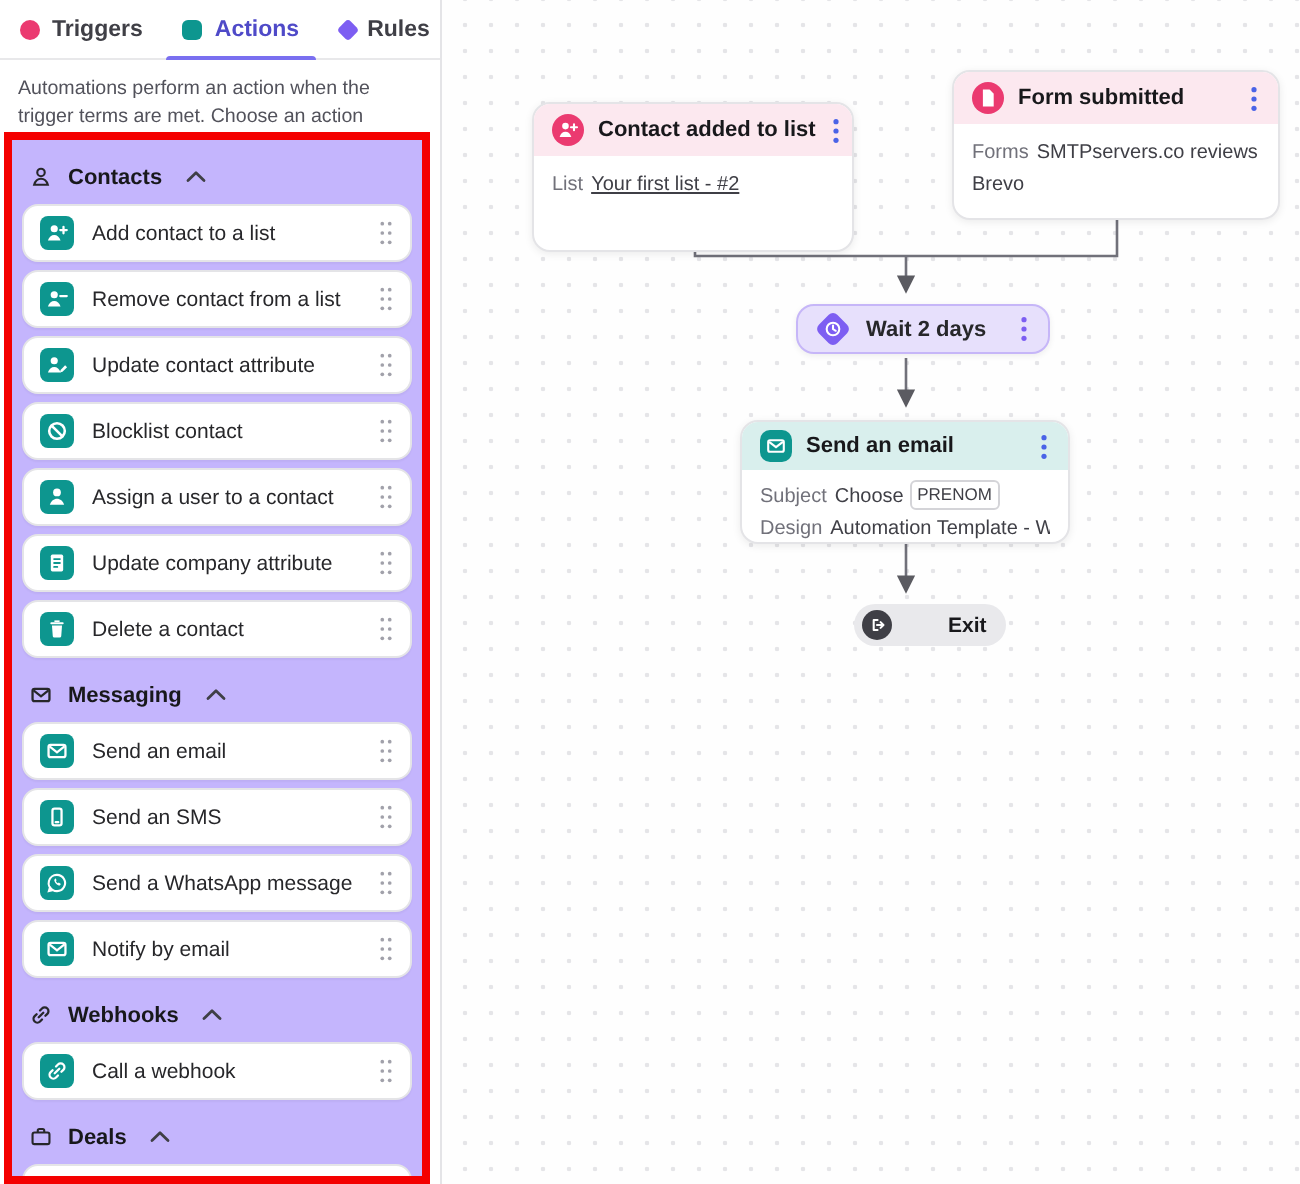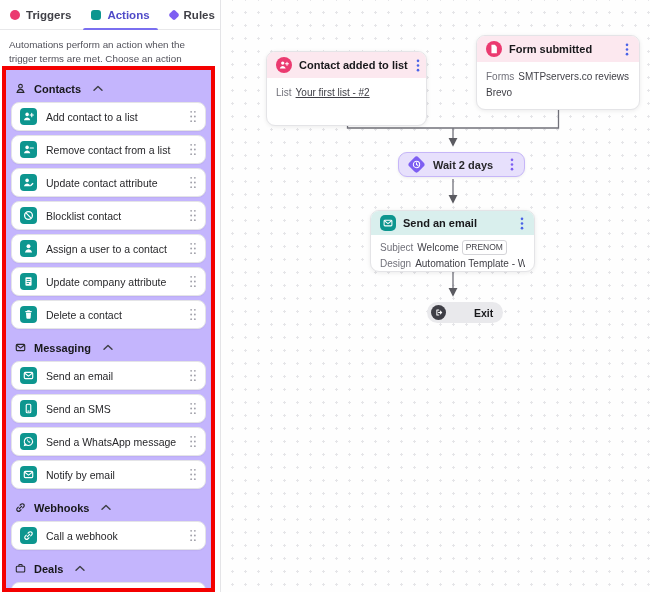--- a/index.html
+++ b/index.html
@@ -522,21 +522,21 @@
         <span class="kebab">
             <svg viewBox="0 0 4 14" fill="currentColor">
               <circle cx="2" cy="2" r="1.4"></circle>
               <circle cx="2" cy="7" r="1.4"></circle>
               <circle cx="2" cy="12" r="1.4"></circle>
             </svg>
           </span>
       </div>
       <div class="node-body" style="padding-top:5px;">
         <div>
-          <span class="blabel">Subject</span><span class="bvalue">Welcome</span>
+          <span class="blabel">Subject</span><span class="bvalue">Choose</span>
           <span class="chip">PRENOM</span>
         </div>
         <div style="white-space:nowrap; overflow:hidden;">
           <span class="blabel">Design</span><span class="bvalue">Automation Template - Welcome ...</span>
         </div>
       </div>
     </div>
 
     <div class="exit-pill" style="left:206px; top:302px;gap:28px;">
       <span class="exit-icon">

